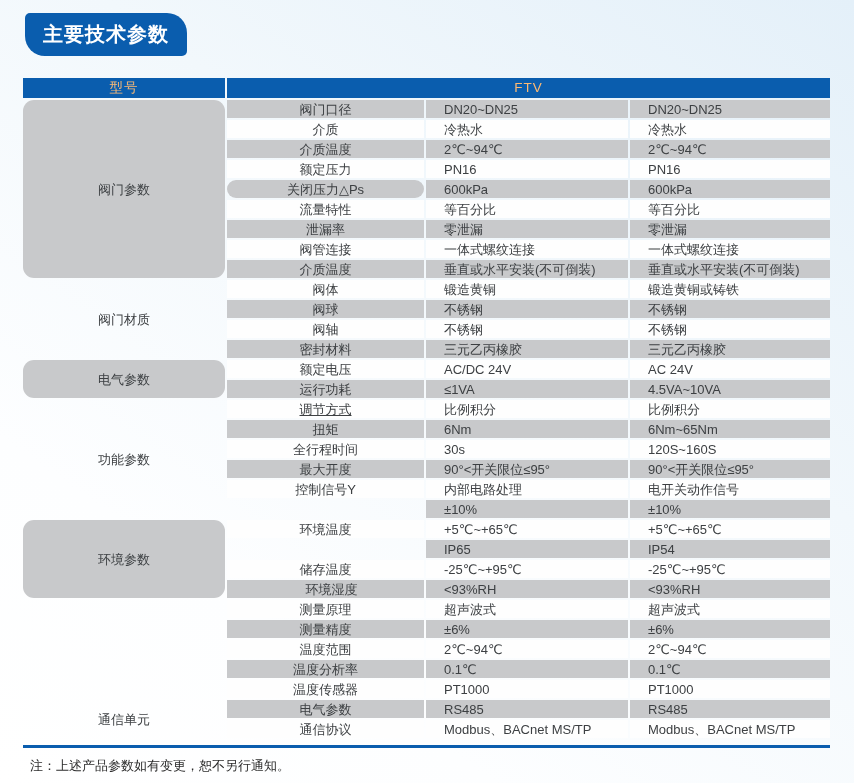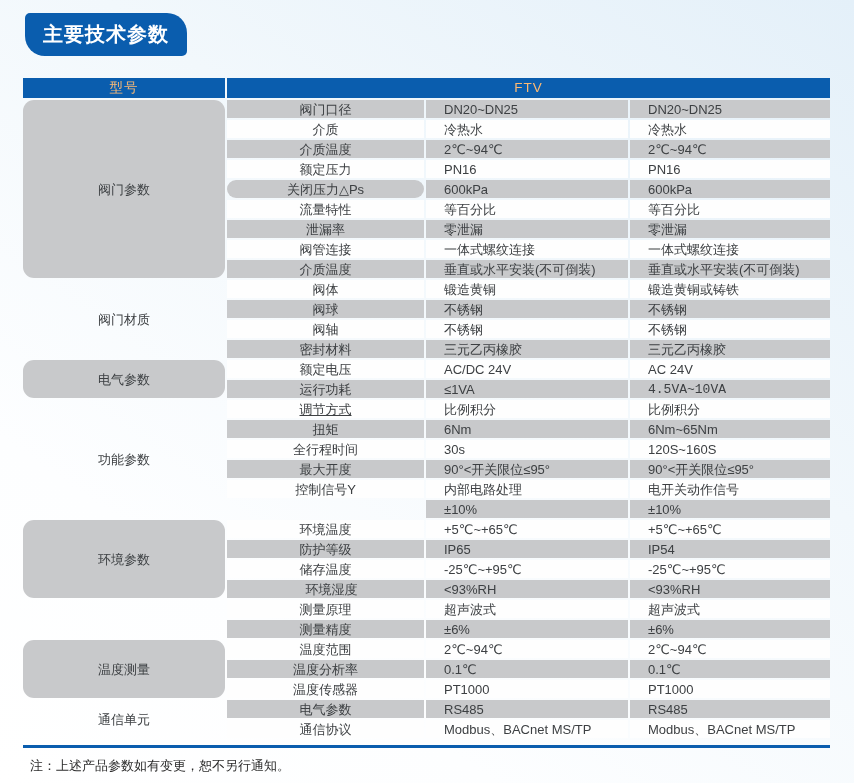--- a/index.html
+++ b/index.html
@@ -94,21 +94,21 @@
     <div class="cell value white-row" style="grid-area: 13 / 4;">不锈钢</div>
     <div class="cell param gray-row" style="grid-area: 14 / 2;">密封材料</div>
     <div class="cell value gray-row" style="grid-area: 14 / 3;">三元乙丙橡胶</div>
     <div class="cell value gray-row" style="grid-area: 14 / 4;">三元乙丙橡胶</div>
     <div class="cell cat gray" style="grid-area: 15 / 1 / span 2;">电气参数</div>
     <div class="cell param white-row" style="grid-area: 15 / 2;">额定电压</div>
     <div class="cell value white-row" style="grid-area: 15 / 3;">AC/DC 24V</div>
     <div class="cell value white-row" style="grid-area: 15 / 4;">AC 24V</div>
     <div class="cell param gray-row" style="grid-area: 16 / 2;">运行功耗</div>
     <div class="cell value gray-row" style="grid-area: 16 / 3;">≤1VA</div>
-    <div class="cell value gray-row" style="grid-area: 16 / 4; font-family: Liberation Mono, monospace;">4.5VA~10VA</div>
+    <div class="cell value gray-row" style="grid-area: 16 / 4;">4.5VA~10VA</div>
     <div class="cell cat" style="grid-area: 17 / 1 / span 6;">功能参数</div>
     <div class="cell param white-row" style="grid-area: 17 / 2; text-decoration: underline;">调节方式</div>
     <div class="cell value white-row" style="grid-area: 17 / 3;">比例积分</div>
     <div class="cell value white-row" style="grid-area: 17 / 4;">比例积分</div>
     <div class="cell param gray-row" style="grid-area: 18 / 2;">扭矩</div>
     <div class="cell value gray-row" style="grid-area: 18 / 3;">6Nm</div>
     <div class="cell value gray-row" style="grid-area: 18 / 4;">6Nm~65Nm</div>
     <div class="cell param white-row" style="grid-area: 19 / 2;">全行程时间</div>
     <div class="cell value white-row" style="grid-area: 19 / 3;">30s</div>
     <div class="cell value white-row" style="grid-area: 19 / 4;">120S~160S</div>
@@ -117,36 +117,34 @@
     <div class="cell value gray-row" style="grid-area: 20 / 4;">90°&lt;开关限位≤95°</div>
     <div class="cell param white-row" style="grid-area: 21 / 2;">控制信号Y</div>
     <div class="cell value white-row" style="grid-area: 21 / 3;">内部电路处理</div>
     <div class="cell value white-row" style="grid-area: 21 / 4;">电开关动作信号</div>
     <div class="cell value gray-row" style="grid-area: 22 / 3;">±10%</div>
     <div class="cell value gray-row" style="grid-area: 22 / 4;">±10%</div>
     <div class="cell cat gray" style="grid-area: 23 / 1 / span 4;">环境参数</div>
     <div class="cell param white-row" style="grid-area: 23 / 2;">环境温度</div>
     <div class="cell value white-row" style="grid-area: 23 / 3;">+5℃~+65℃</div>
     <div class="cell value white-row" style="grid-area: 23 / 4;">+5℃~+65℃</div>
-    <div class="cell param gray-row" style="grid-area: 24 / 2;">防护等级</div>
     <div class="cell value gray-row" style="grid-area: 24 / 3;">IP65</div>
     <div class="cell value gray-row" style="grid-area: 24 / 4;">IP54</div>
     <div class="cell param white-row" style="grid-area: 25 / 2;">储存温度</div>
     <div class="cell value white-row" style="grid-area: 25 / 3;">-25℃~+95℃</div>
     <div class="cell value white-row" style="grid-area: 25 / 4;">-25℃~+95℃</div>
     <div class="cell param gray-row" style="grid-area: 26 / 2; padding-left: 12px;">环境湿度</div>
     <div class="cell value gray-row" style="grid-area: 26 / 3;">&lt;93%RH</div>
     <div class="cell value gray-row" style="grid-area: 26 / 4;">&lt;93%RH</div>
     <div class="cell param white-row" style="grid-area: 27 / 2;">测量原理</div>
     <div class="cell value white-row" style="grid-area: 27 / 3;">超声波式</div>
     <div class="cell value white-row" style="grid-area: 27 / 4;">超声波式</div>
     <div class="cell param gray-row" style="grid-area: 28 / 2;">测量精度</div>
     <div class="cell value gray-row" style="grid-area: 28 / 3;">±6%</div>
     <div class="cell value gray-row" style="grid-area: 28 / 4;">±6%</div>
-    <div class="cell cat gray" style="grid-area: 29 / 1 / span 3;">温度测量</div>
     <div class="cell param white-row" style="grid-area: 29 / 2;">温度范围</div>
     <div class="cell value white-row" style="grid-area: 29 / 3;">2℃~94℃</div>
     <div class="cell value white-row" style="grid-area: 29 / 4;">2℃~94℃</div>
     <div class="cell param gray-row" style="grid-area: 30 / 2;">温度分析率</div>
     <div class="cell value gray-row" style="grid-area: 30 / 3;">0.1℃</div>
     <div class="cell value gray-row" style="grid-area: 30 / 4;">0.1℃</div>
     <div class="cell param white-row" style="grid-area: 31 / 2;">温度传感器</div>
     <div class="cell value white-row" style="grid-area: 31 / 3;">PT1000</div>
     <div class="cell value white-row" style="grid-area: 31 / 4;">PT1000</div>
     <div class="cell cat" style="grid-area: 32 / 1 / span 2;">通信单元</div>

